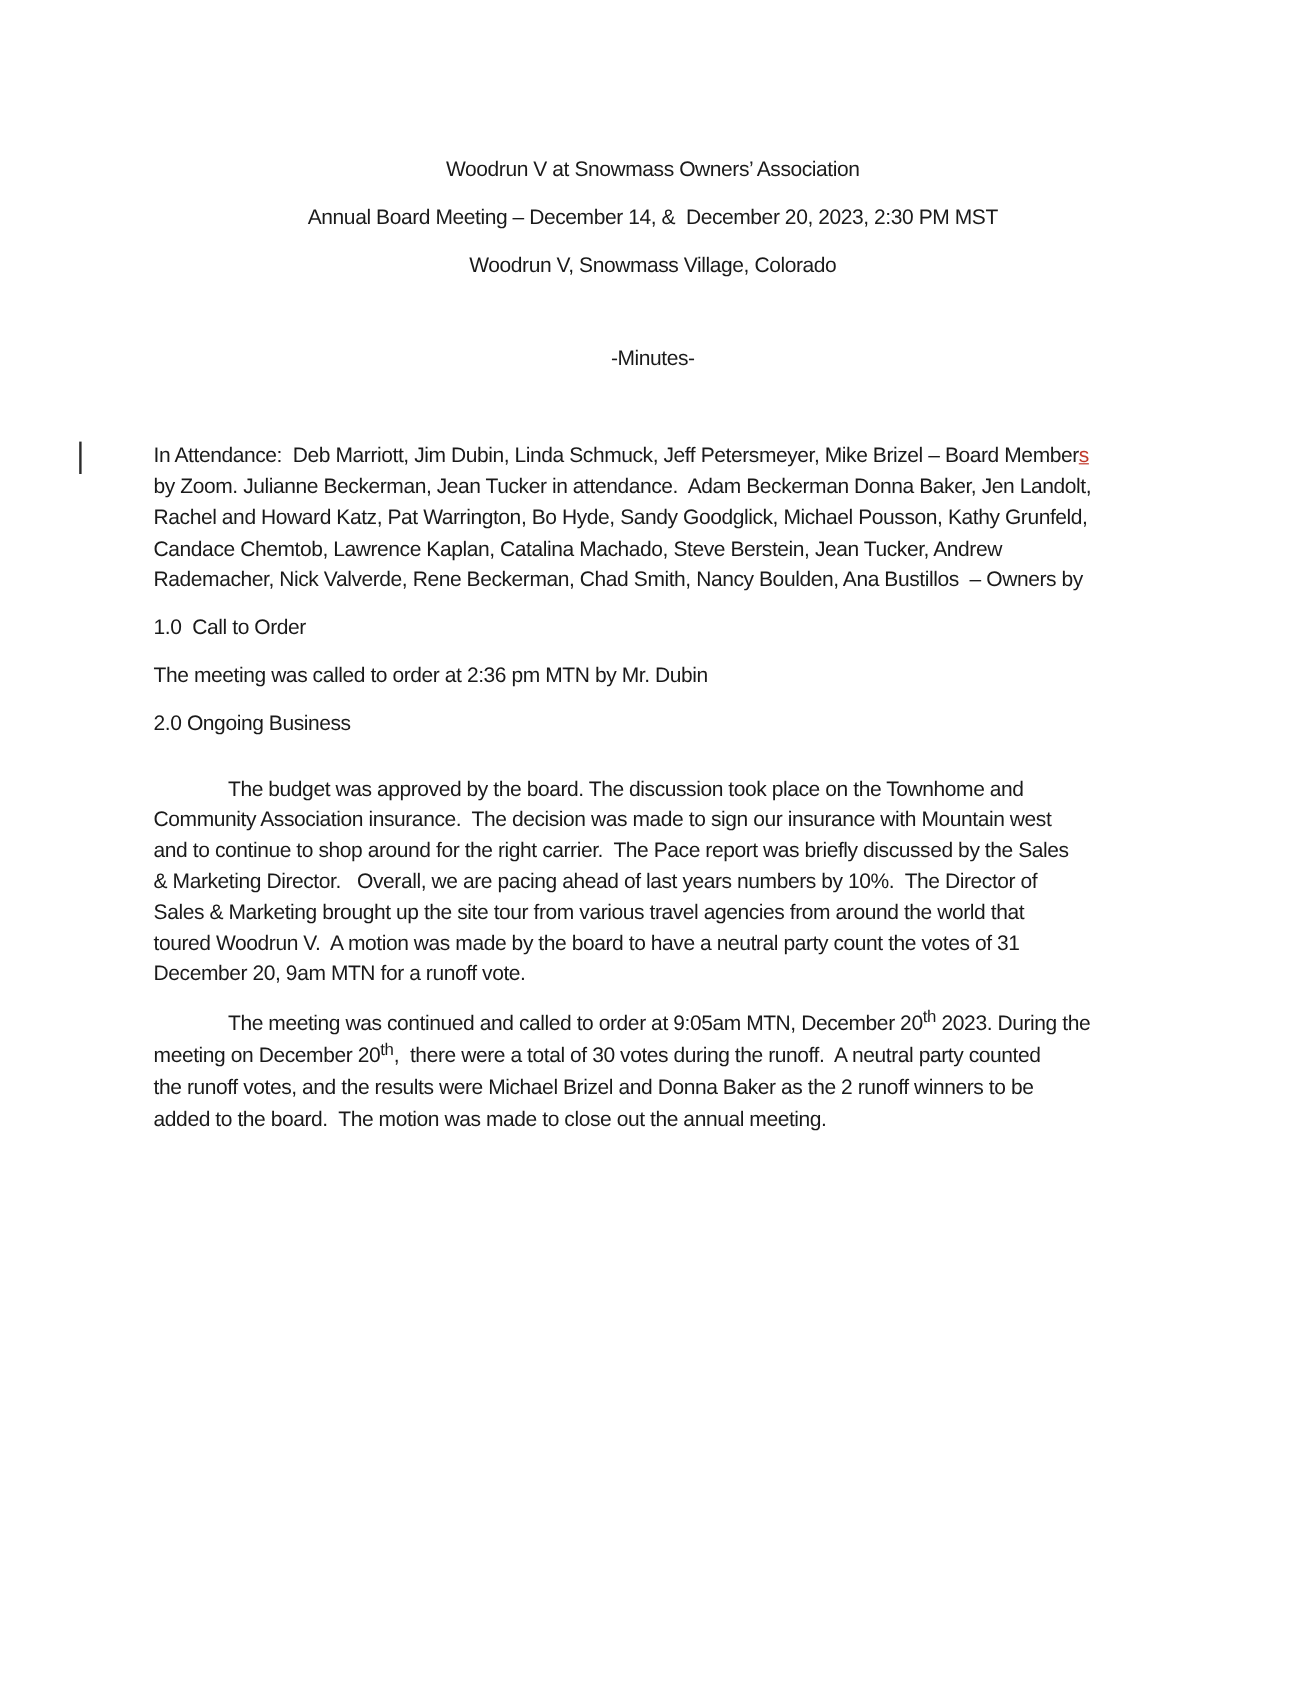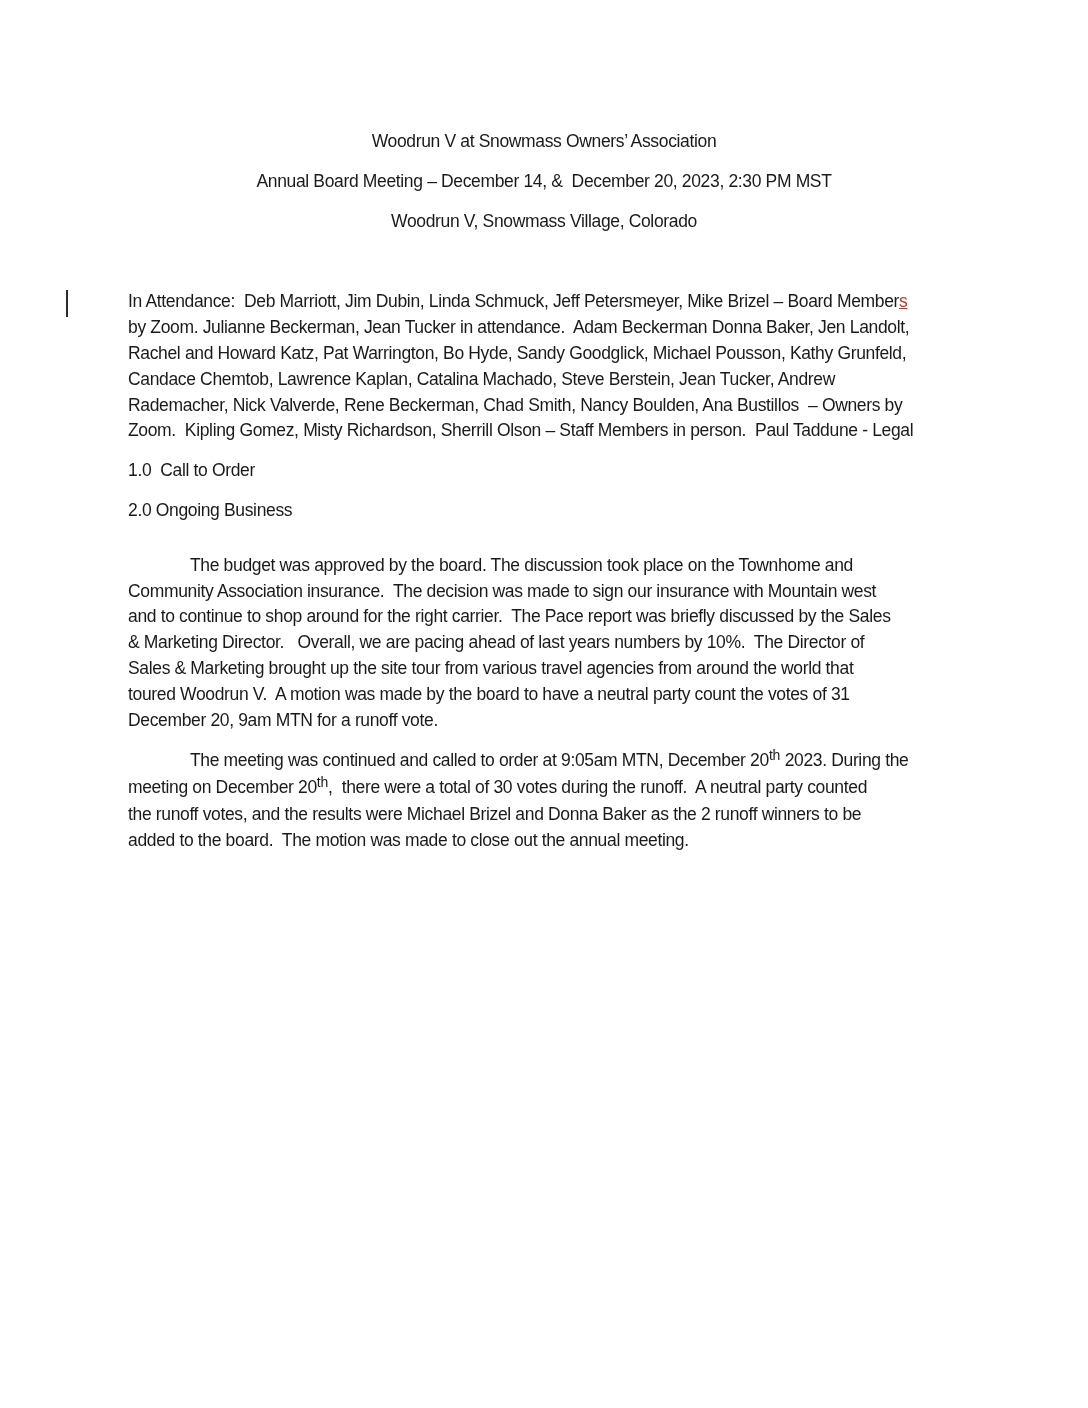--- a/index.html
+++ b/index.html
@@ -58,32 +58,33 @@
 </style>
 </head>
 <body>
 
 <div class="page">
   <div class="content">
 
     <div class="line center block">Woodrun V at Snowmass Owners’ Association</div>
     <div class="line center block">Annual Board Meeting – December 14, &amp;  December 20, 2023, 2:30 PM MST</div>
     <div class="line center block">Woodrun V, Snowmass Village, Colorado</div>
+    <div class="line center block minutes">-Minutes-</div>
 
     <div class="para attendance">
       <div class="change-bar"></div>
     <div class="line"><span>In Attendance:  Deb Marriott, Jim Dubin, Linda Schmuck, Jeff Petersmeyer, Mike Brizel – Board Member</span><span class="ins">s</span></div>
         <div class="line"><span>by Zoom. Julianne Beckerman, Jean Tucker in attendance.  Adam Beckerman Donna Baker, Jen Landolt,</span></div>
         <div class="line"><span>Rachel and Howard Katz, Pat Warrington, Bo Hyde, Sandy Goodglick, Michael Pousson, Kathy Grunfeld,</span></div>
         <div class="line"><span>Candace Chemtob, Lawrence Kaplan, Catalina Machado, Steve Berstein, Jean Tucker, Andrew</span></div>
         <div class="line"><span>Rademacher, Nick Valverde, Rene Beckerman, Chad Smith, Nancy Boulden, Ana Bustillos  – Owners by</span></div>
-        <div class="line"><span>Zoom.  Kipling Gomez, Misty Richardson, Sherrill Olson – Staff Members in person.  Paul Taddune - Legal</span></div>
       </div>
 
     <div class="line block">1.0  Call to Order</div>
+    <div class="line block">The meeting was called to order at 2:36 pm MTN by Mr. Dubin</div>
     <div class="line block">2.0 Ongoing Business</div>
 
     <div class="para indent-first budget">
         <div class="line"><span>The budget was approved by the board. The discussion took place on the Townhome and</span></div>
         <div class="line"><span>Community Association insurance.  The decision was made to sign our insurance with Mountain west</span></div>
         <div class="line"><span>and to continue to shop around for the right carrier.  The Pace report was briefly discussed by the Sales</span></div>
         <div class="line"><span>&amp; Marketing Director.   Overall, we are pacing ahead of last years numbers by 10%.  The Director of</span></div>
         <div class="line"><span>Sales &amp; Marketing brought up the site tour from various travel agencies from around the world that</span></div>
         <div class="line"><span>toured Woodrun V.  A motion was made by the board to have a neutral party count the votes of 31</span></div>
         <div class="line"><span>December 20, 9am MTN for a runoff vote.</span></div>

